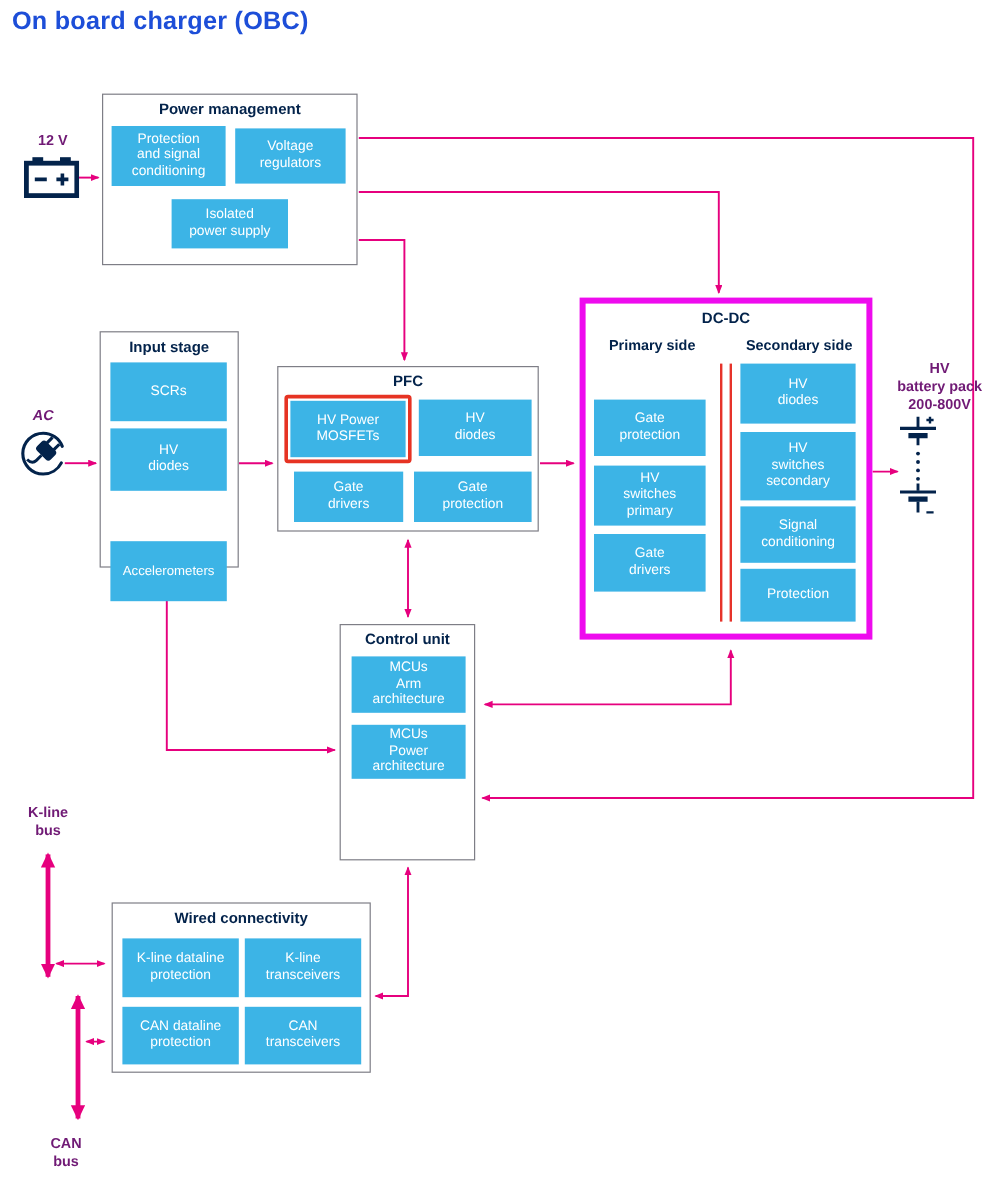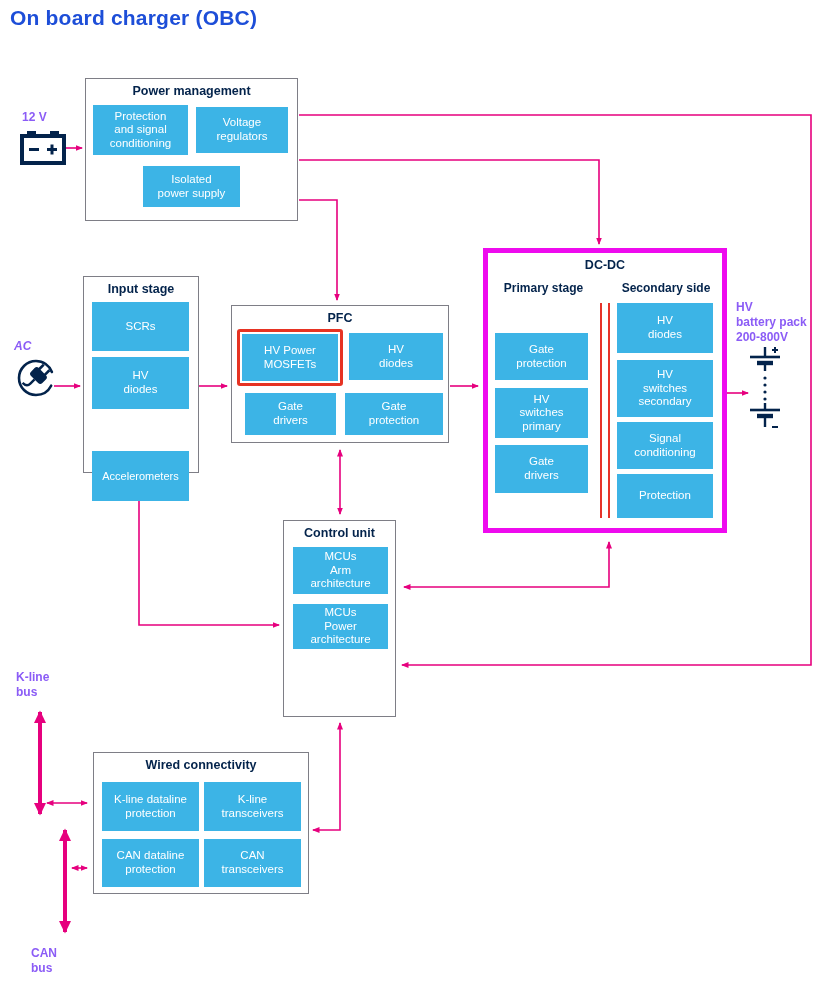--- a/index.html
+++ b/index.html
@@ -14,22 +14,22 @@
   .chip{position:absolute;background:#3CB4E6;color:#fff;display:flex;align-items:center;
         justify-content:center;text-align:center;font-size:11.5px;line-height:1.18;
         white-space:pre-line;box-sizing:border-box;}
   .chip.small{font-size:11px;margin-top:36px;}
   .hl{position:absolute;border:3.5px solid #E63323;border-radius:3px;background:#fff;
       padding:2px;box-sizing:border-box;display:flex;}
   .hl .chip{position:relative;flex:1;}
   .dcdc{border:5px solid #EE0BEE;}
   .sub-title{position:absolute;text-align:center;font-size:12px;font-weight:bold;color:#03234B;}
   .iso-line{position:absolute;width:1.5px;background:#E6332A;}
-  .ext-label{position:absolute;font-size:12px;font-weight:bold;color:#8b5cf6;
-             white-space:pre-line;line-height:1.25;}
+  .ext-label{position:absolute;font-size:12px;font-weight:bold;color:#701a75;
+             text-align:center;white-space:pre-line;line-height:1.25;}
   .icon{position:absolute;}
 </style>
 </head>
 <body>
 
 <div class="canvas">
 
   <div class="page-title">On board charger (OBC)</div>
 
   <svg class="wires" viewBox="0 0 831 998" fill="none">
@@ -152,21 +152,21 @@
     <div class="chip" style="left:117px;top:27px;width:94px;height:47px;">HV
 diodes</div>
     <div class="chip" style="left:13px;top:87px;width:91px;height:42px;">Gate
 drivers</div>
     <div class="chip" style="left:113px;top:87px;width:98px;height:42px;">Gate
 protection</div>
   </div>
 
   <div class="box dcdc" style="left:483px;top:248px;width:244px;height:285px;">
     <div class="box-title">DC-DC</div>
-    <div class="sub-title" style="left:8px;top:28px;width:95px;">Primary stage</div>
+    <div class="sub-title" style="left:8px;top:28px;width:95px;">Primary side</div>
     <div class="sub-title" style="left:128px;top:28px;width:100px;">Secondary side</div>
     <div class="iso-line" style="left:112px;top:50px;height:215px;"></div>
     <div class="iso-line" style="left:120px;top:50px;height:215px;"></div>
     <div class="chip" style="left:7px;top:80px;width:93px;height:47px;">Gate
 protection</div>
     <div class="chip" style="left:7px;top:135px;width:93px;height:50px;">HV
 switches
 primary</div>
     <div class="chip" style="left:7px;top:192px;width:93px;height:48px;">Gate
 drivers</div>

